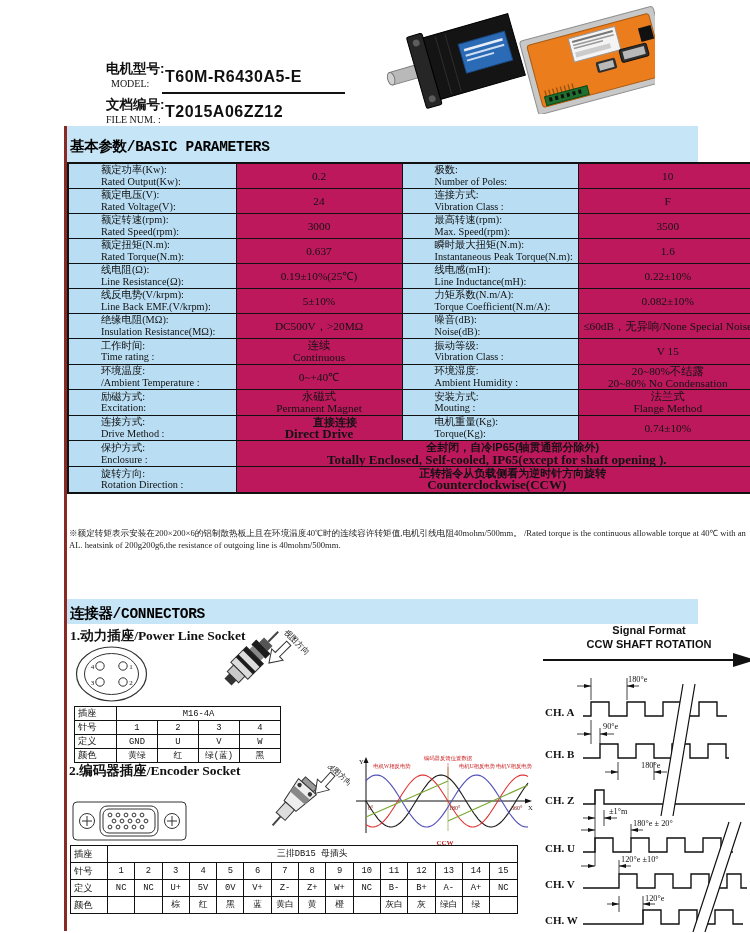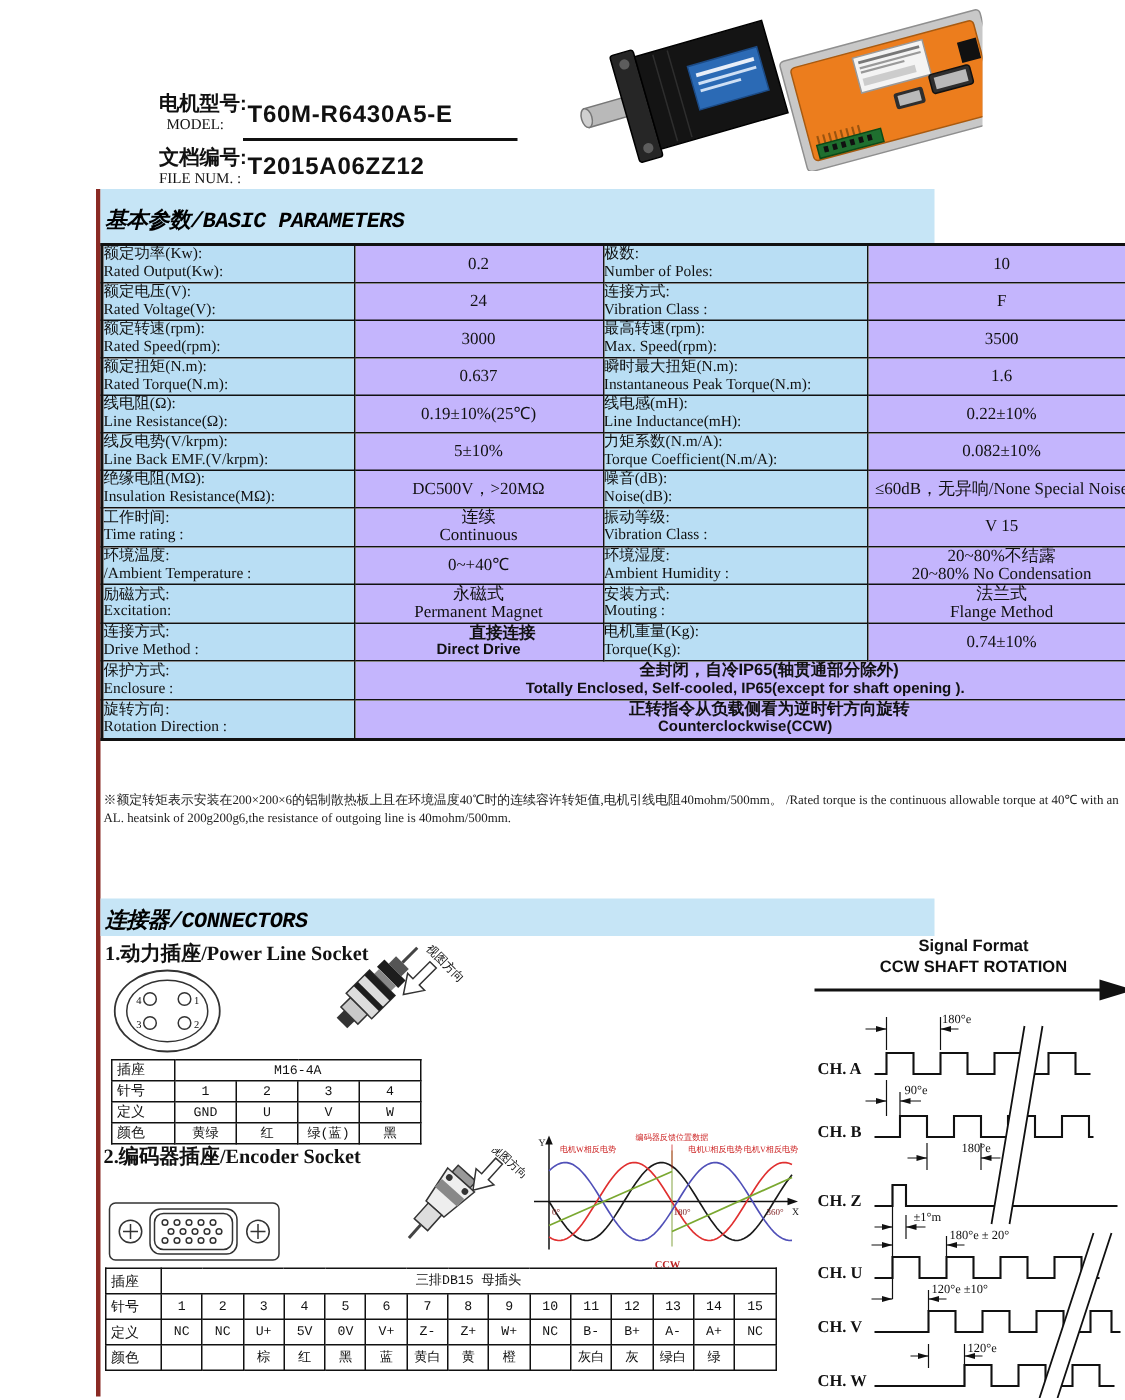--- a/index.html
+++ b/index.html
@@ -8,33 +8,33 @@
   .abs{position:absolute;}
   .maroon{position:absolute;left:52px;top:126px;width:3px;height:805px;background:#8a2a24;}
 
   
   .hlab-cn{font-size:13.5px;font-weight:bold;font-family:"Liberation Sans",sans-serif;}
   .hlab-en{font-size:10px;font-family:"Liberation Serif",serif;}
   .hval{font-size:16px;font-weight:bold;font-family:"Liberation Sans",sans-serif;letter-spacing:.5px;}
   .uline{position:absolute;height:2px;background:#111;}
 
   
-  .band{position:absolute;left:55px;width:556px;background:#c6e5f6;font-style:italic;}
+  .band{position:absolute;left:55px;width:631px;background:#c6e5f6;}
   .band .t{font-family:"Liberation Mono",monospace;font-weight:bold;font-size:14.5px;color:#000;
            padding:11px 0 0 3px;letter-spacing:-.3px;}
 
   
   table.params{position:absolute;left:55px;top:162px;width:690px;border-collapse:collapse;
                border:2px solid #111;table-layout:fixed;}
   table.params td{border:1px solid #111;height:24px;padding:0;vertical-align:middle;overflow:hidden;}
   td.lab{background:#b9def4;padding:1px 3px;}
-  td.lab div{font-size:10.3px;line-height:11.6px;white-space:nowrap;}
-  td.val{background:#c4b5fd;text-align:center;}
+  td.lab div{font-size:10.3px;line-height:11.6px;white-space:nowrap;padding-left:32px;}
+  td.val{background:#be185d;text-align:center;}
   td.val div{font-size:11.3px;line-height:12.3px;}
-  td.val.mono div{font-family:Liberation Sans, sans-serif;font-weight:bold;font-size:10px;}
+  td.val.mono div{font-family:Liberation Serif, serif;font-weight:bold;font-size:13px;}
   td.val.mono div:first-child{font-family:"Liberation Sans",sans-serif;font-weight:bold;font-size:11px;padding-left:32px;}
 
   .footnote{position:absolute;left:57px;top:528px;width:686px;font-size:8.6px;line-height:11.5px;color:#222;}
 
   .subtitle{position:absolute;font-size:13.5px;font-weight:bold;}
 
   
   table.pins{position:absolute;border-collapse:collapse;table-layout:fixed;background:#fff;}
   table.pins td{border:1px solid #111;text-align:center;padding:0;white-space:nowrap;overflow:hidden;}
   table.pins td.ph{font-size:9.3px;text-align:left;padding-left:3px;}

